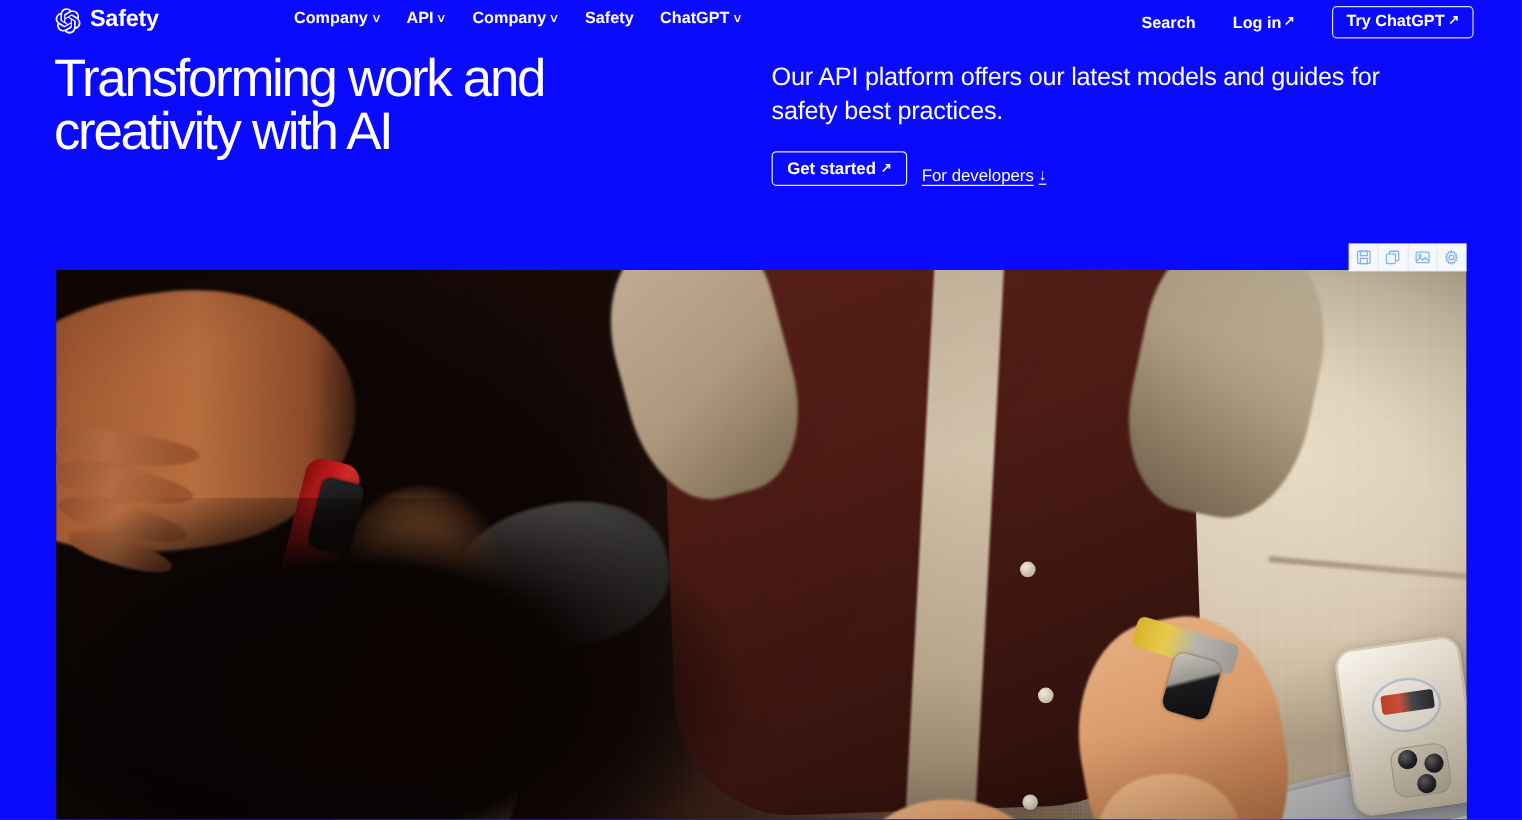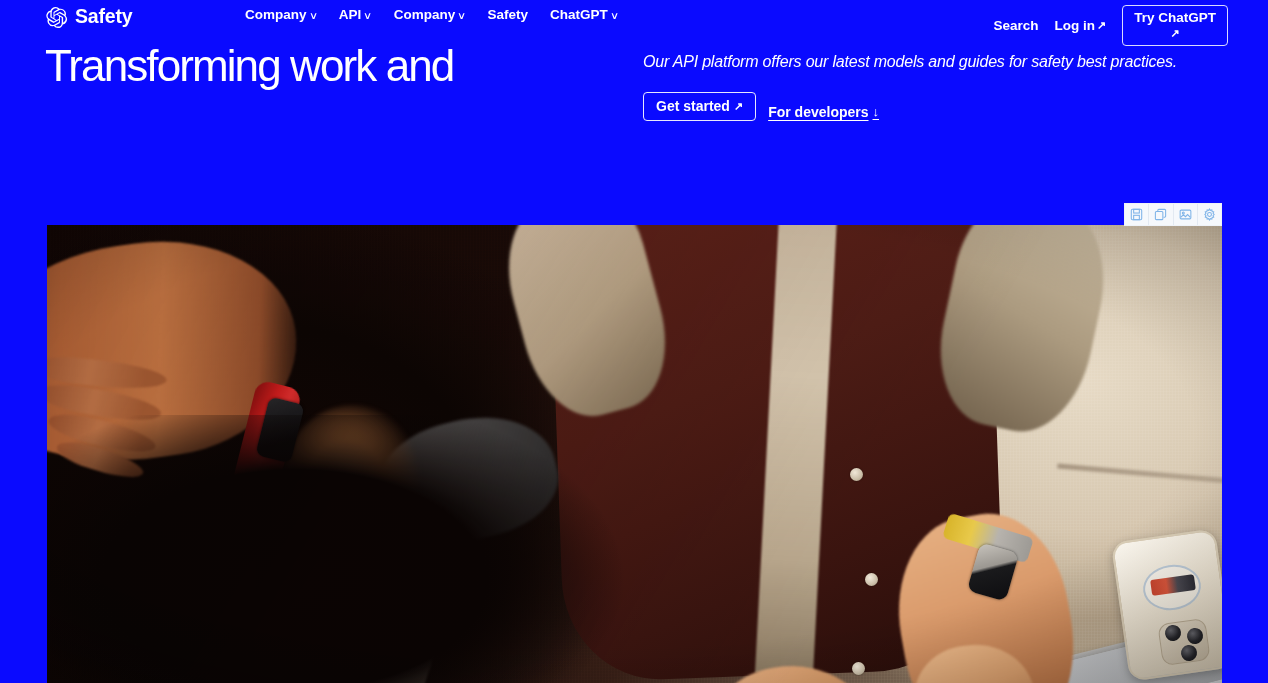--- a/index.html
+++ b/index.html
@@ -77,21 +77,21 @@
     transform: translateY(1px) scaleX(1.25);
     font-weight: 400;
   }
 
   .nav-right {
     position: absolute;
     right: 40px;
     top: 5px;
     display: flex;
     align-items: center;
-    gap: 16px;
+    gap: 31px;
   }
   .nav-link {
     font-size: 13.5px;
     font-weight: 700;
     color: #ffffff;
     cursor: pointer;
     white-space: nowrap;
     display: flex;
     align-items: center;
     gap: 2px;
@@ -106,21 +106,20 @@
     font-weight: 700;
     color: #ffffff;
     cursor: pointer;
     white-space: nowrap;
     display: flex;
     align-items: center;
     gap: 3px;
     line-height: 1;
     background: transparent;
     font-family: "Liberation Sans", sans-serif;
-    flex-direction: column;
   }
 
   
   .hero {
     position: absolute;
     top: 44px;
     left: 0;
     width: 1268px;
     height: 160px;
   }
@@ -137,27 +136,26 @@
     color: #ffffff;
   }
 
   .hero-right {
     position: absolute;
     left: 643px;
     top: 7px;
     width: 575px;
   }
   .hero-sub {
-    font-size: 16px;
+    font-size: 21px;
     line-height: 1.32;
     font-weight: 400;
     color: #ffffff;
     letter-spacing: -0.2px;
     max-width: 565px;
-    font-style: italic;
   }
   .hero-actions {
     margin-top: 20px;
     display: flex;
     align-items: center;
     gap: 12px;
   }
   .btn-hero {
     border: 1px solid rgba(255,255,255,0.9);
     border-radius: 4px;
@@ -169,21 +167,21 @@
     display: flex;
     align-items: center;
     gap: 4px;
     line-height: 1;
     background: transparent;
     white-space: nowrap;
     font-family: "Liberation Sans", sans-serif;
   }
   .link-underline {
     font-size: 14px;
-    font-weight: 700;
+    font-weight: 400;
     color: #ffffff;
     text-decoration: underline;
     text-underline-offset: 2.5px;
     cursor: pointer;
     display: flex;
     align-items: center;
     gap: 4px;
     line-height: 1;
     white-space: nowrap;
     margin-top: 10px;
@@ -522,20 +520,21 @@
       <button class="btn-outline">
         <span>Try ChatGPT</span>
         <span class="arrow-ne">↗</span>
       </button>
     </div>
   </div>
 
   <div class="hero">
     <h1 class="hero-title">
       <span>Transforming work and</span><br>
+      <span>creativity with AI</span>
     </h1>
 
     <div class="hero-right">
       <p class="hero-sub">Our API platform offers our latest models and guides for safety best practices.</p>
       <div class="hero-actions">
         <button class="btn-hero">
           <span>Get started</span>
           <span class="arrow-ne">↗</span>
         </button>
         <a class="link-underline">

